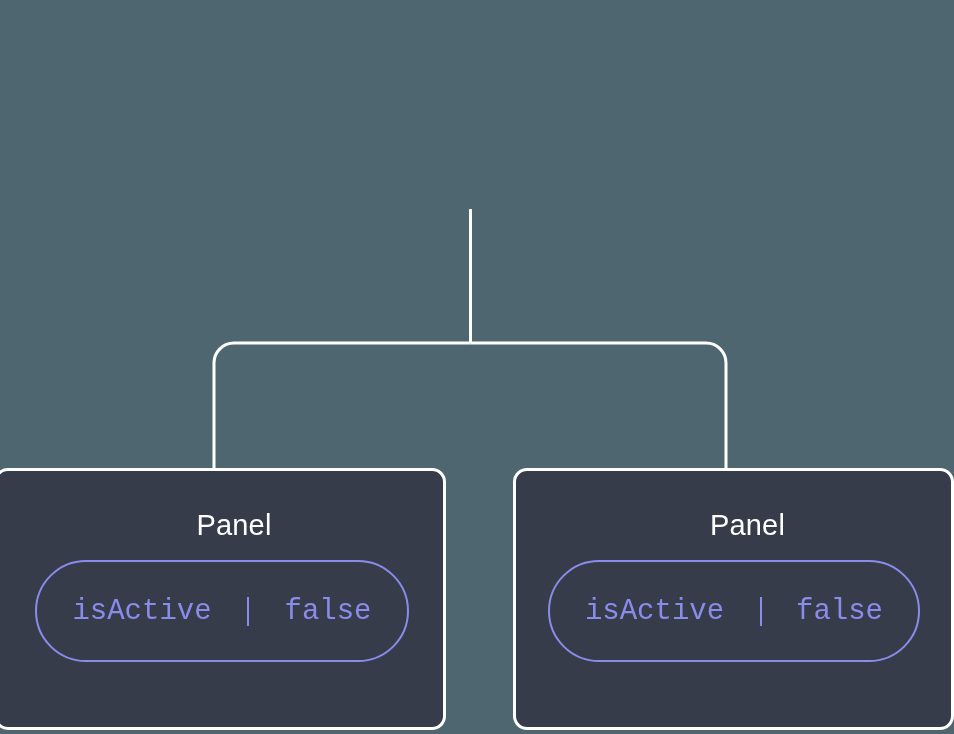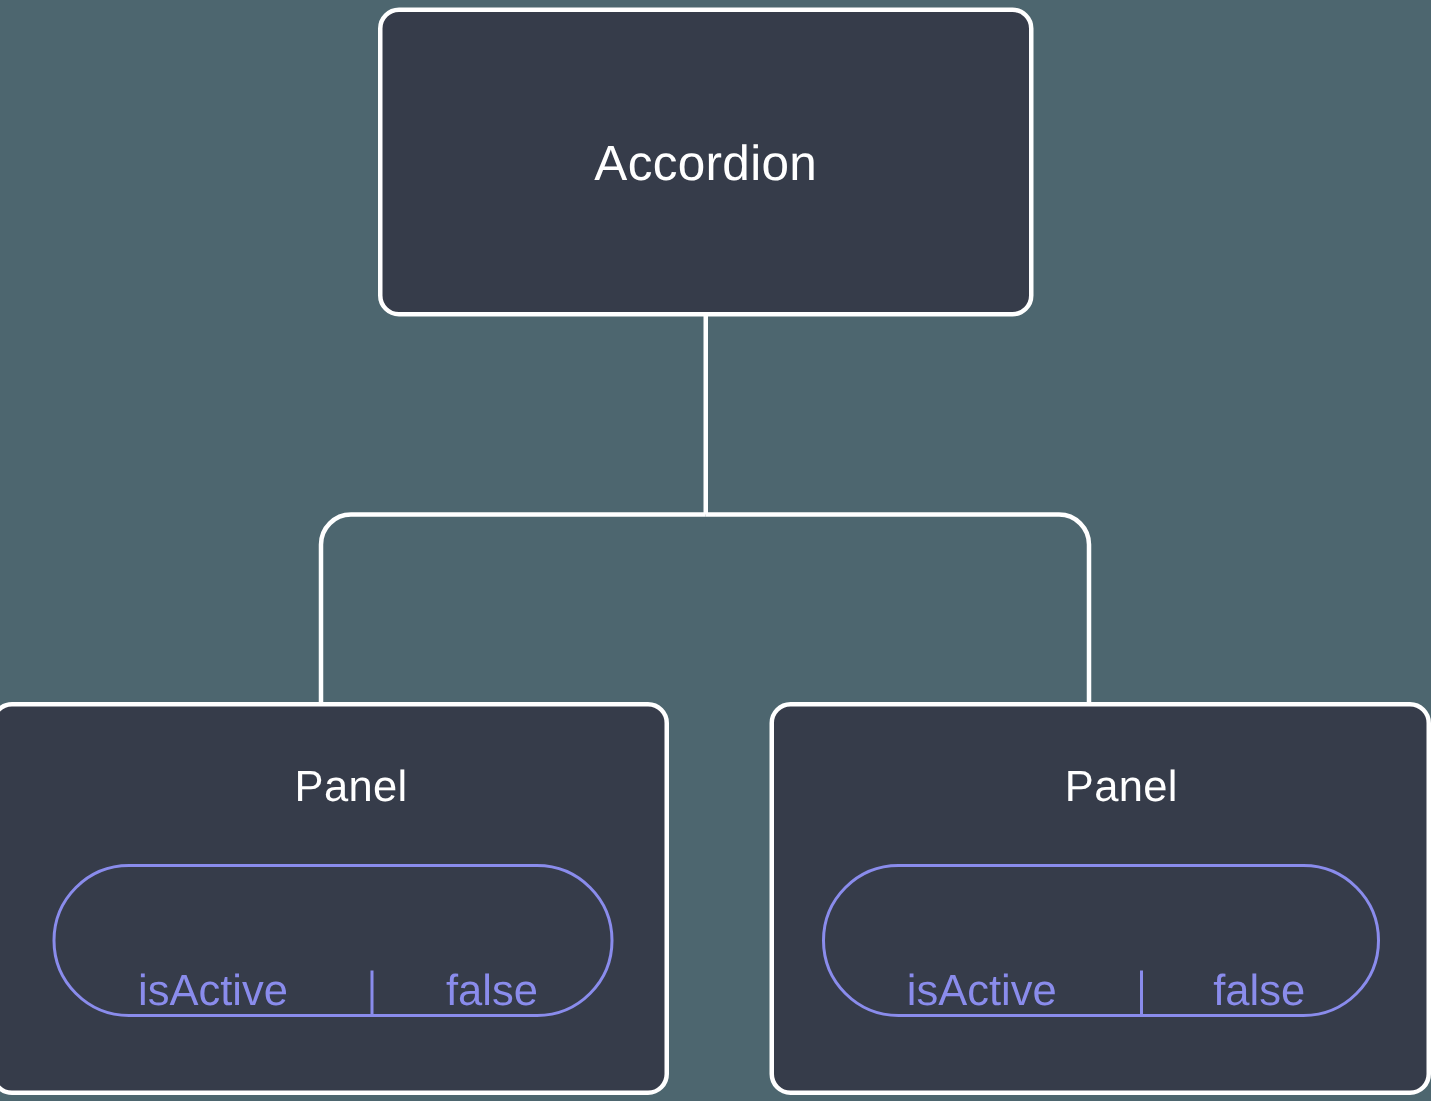--- a/index.html
+++ b/index.html
@@ -75,28 +75,29 @@
     white-space: nowrap;
   }
   .node-leaf-left .node-title,
   .node-leaf-right .node-title {
     font-size: 29px;
     margin-left: 28px;
   }
 
   
   .prop-pill {
-    margin-top: 36px;
+    margin-top: 20px;
     height: 102px;
     box-sizing: border-box;
     border: 2px solid #8a8cec;
     border-radius: 51px;
     display: flex;
-    align-items: flex-end;
+    align-items: center;
     background: transparent;
+    font-family: Liberation Mono, monospace;
   }
   .node-leaf-left .prop-pill {
     width: 374px;
     margin-left: 38px;
     margin-right: 0;
     align-self: flex-start;
   }
   .node-leaf-right .prop-pill {
     width: 372px;
     align-self: center;
@@ -126,23 +127,20 @@
   <svg class="edges" viewBox="0 0 954 734" width="954" height="734">
     <g fill="none" stroke="#ffffff" stroke-width="3" stroke-linecap="butt">
 
       <path d="M 470.5 209 L 470.5 343"></path>
 
       <path d="M 470.5 343 L 234 343 A 20 20 0 0 0 214 363 L 214 470"></path>
       <path d="M 470.5 343 L 706 343 A 20 20 0 0 1 726 363 L 726 470"></path>
     </g>
   </svg>
 
-  <div class="node node-root">
-    <span class="node-title">Accordion</span>
-  </div>
 
   <div class="node node-leaf-left">
     <span class="node-title">Panel</span>
     <div class="prop-pill">
       <span class="prop-key">isActive</span>
       <span class="prop-value">false</span>
     </div>
   </div>
 
   <div class="node node-leaf-right">

